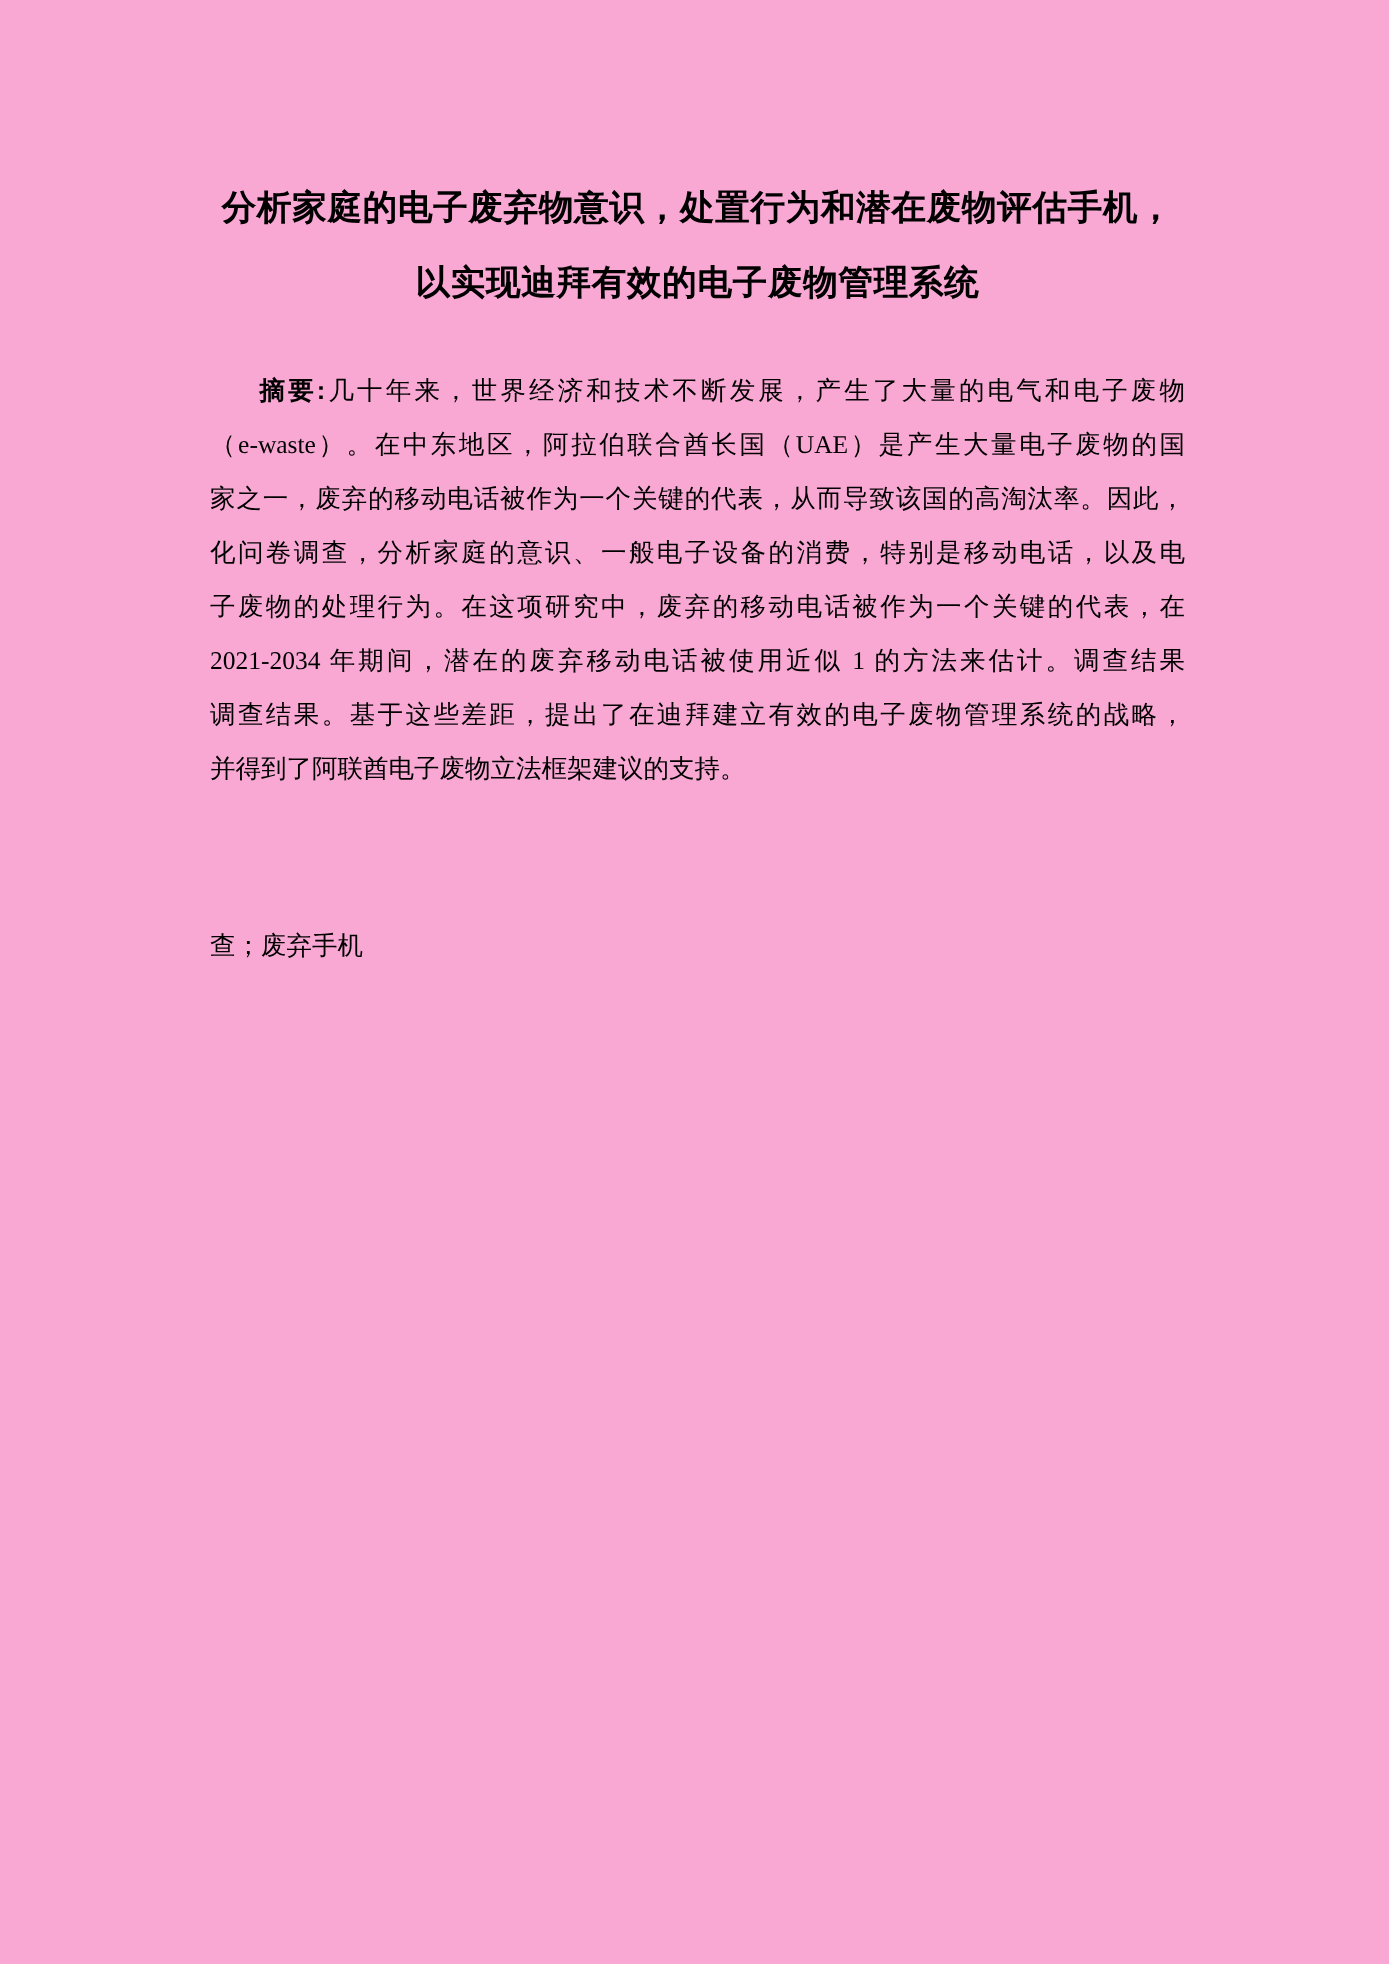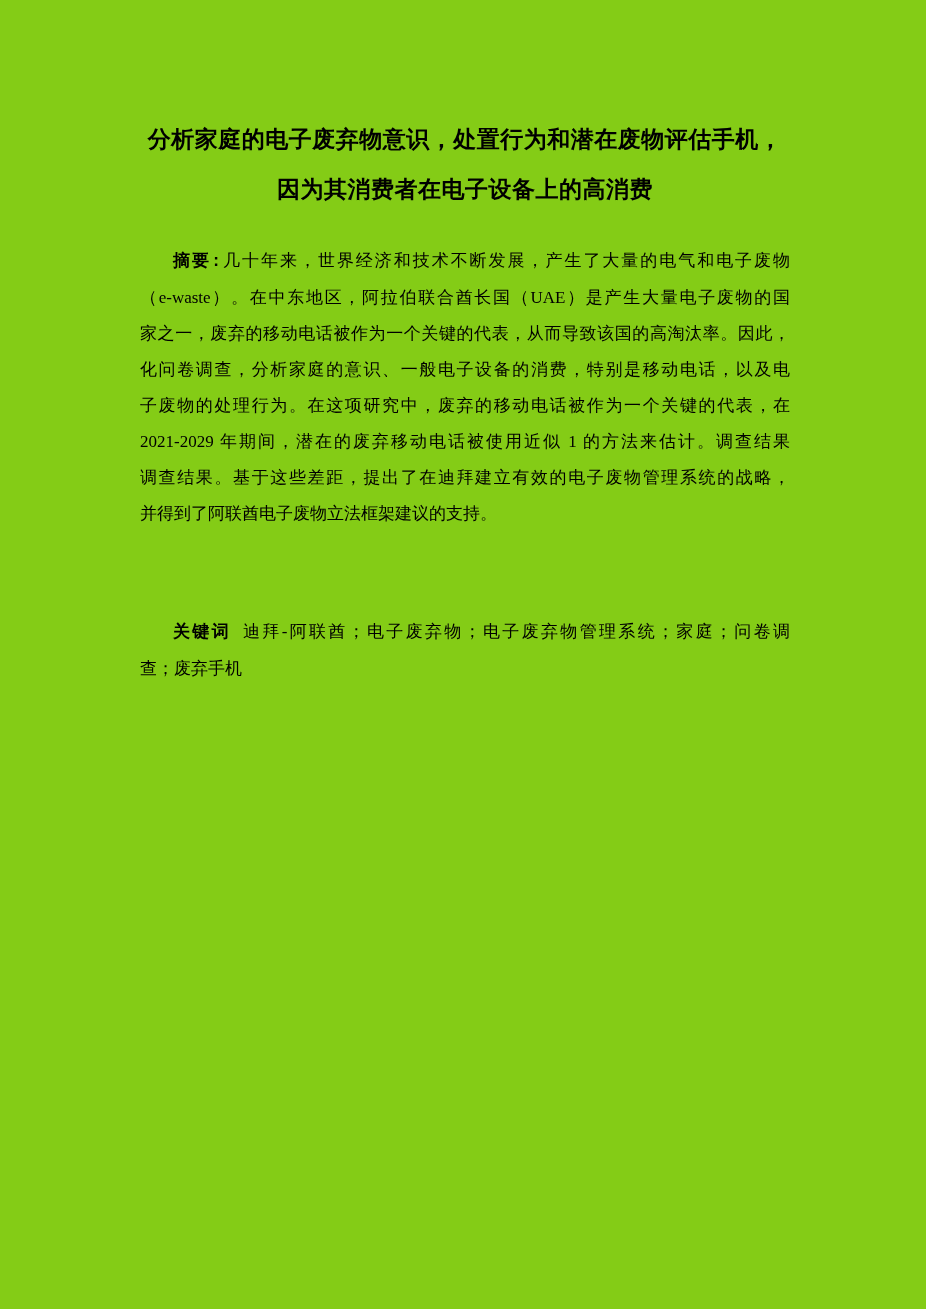--- a/index.html
+++ b/index.html
@@ -4,21 +4,21 @@
 <style>
   html, body {
     margin: 0;
     padding: 0;
     background: #ffffff;
   }
   .page {
     position: relative;
     width: 926px;
     height: 1309px;
-    background: #84cc16;
+    background: #f9a8d4;
     color: #000000;
     font-family: "Liberation Serif", serif;
     overflow: hidden;
   }
   .content {
     padding-left: 140px;
     padding-right: 136px;
   }
   .title-block {
     margin-top: 114px;
@@ -43,56 +43,53 @@
     text-align: justify;
     text-align-last: justify;
   }
   .first-line {
     text-indent: 33px;
   }
   .lines .line:last-child {
     text-align-last: left;
   }
   .bold-label {
-    font-family: Liberation Mono, monospace;
+    font-family: Liberation Sans, sans-serif;
     font-weight: bold;
   }
   .kw-gap {
     margin-right: 12px;
   }
 </style>
 </head>
 <body>
 
 <div class="page">
   <div class="content">
 
     <div class="title-block">
       <div>分析家庭的电子废弃物意识，处置行为和潜在废物评估手机，</div>
-      <div>因为其消费者在电子设备上的高消费</div>
+      <div>以实现迪拜有效的电子废物管理系统</div>
     </div>
 
     <div class="para abstract-para">
       <div class="line first-line">
         <span class="bold-label">摘要:</span><span>几十年来，世界经济和技术不断发展，产生了大量的电气和电子废物</span>
       </div>
       <div class="lines">
           <div class="line">（e-waste）。在中东地区，阿拉伯联合酋长国（UAE）是产生大量电子废物的国</div>
           <div class="line">家之一，废弃的移动电话被作为一个关键的代表，从而导致该国的高淘汰率。因此，</div>
           <div class="line">化问卷调查，分析家庭的意识、一般电子设备的消费，特别是移动电话，以及电</div>
           <div class="line">子废物的处理行为。在这项研究中，废弃的移动电话被作为一个关键的代表，在</div>
-          <div class="line">2021-2029 年期间，潜在的废弃移动电话被使用近似 1 的方法来估计。调查结果</div>
+          <div class="line">2021-2034 年期间，潜在的废弃移动电话被使用近似 1 的方法来估计。调查结果</div>
           <div class="line">调查结果。基于这些差距，提出了在迪拜建立有效的电子废物管理系统的战略，</div>
           <div class="line">并得到了阿联酋电子废物立法框架建议的支持。</div>
         </div>
     </div>
 
     <div class="para keywords-para">
-      <div class="line first-line">
-        <span class="bold-label kw-gap">关键词</span><span>迪拜-阿联酋；电子废弃物；电子废弃物管理系统；家庭；问卷调</span>
-      </div>
       <div class="lines">
           <div class="line">查；废弃手机</div>
         </div>
     </div>
 
   </div>
 </div>
 
 </body></html>

